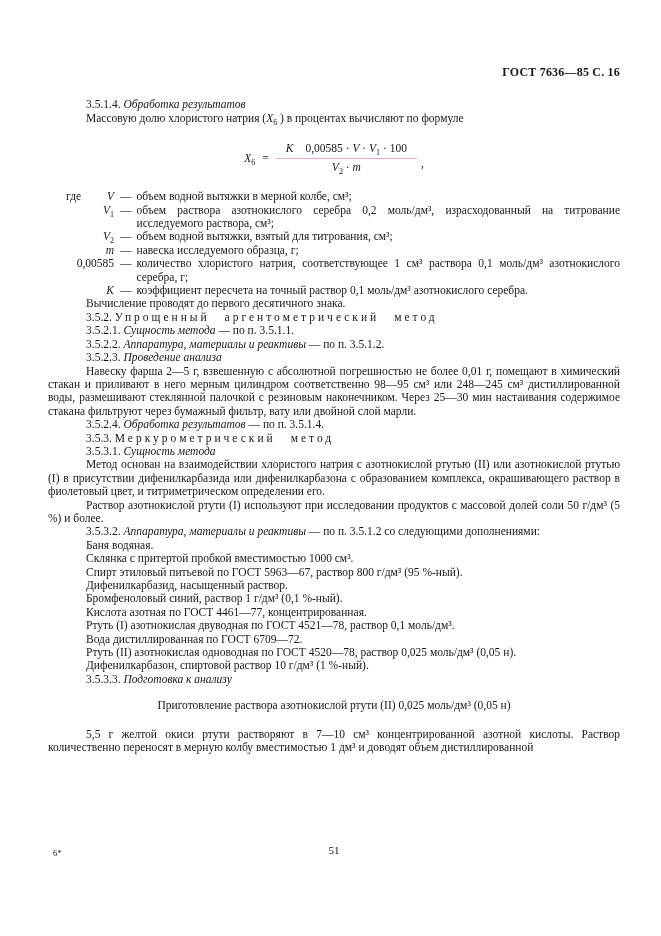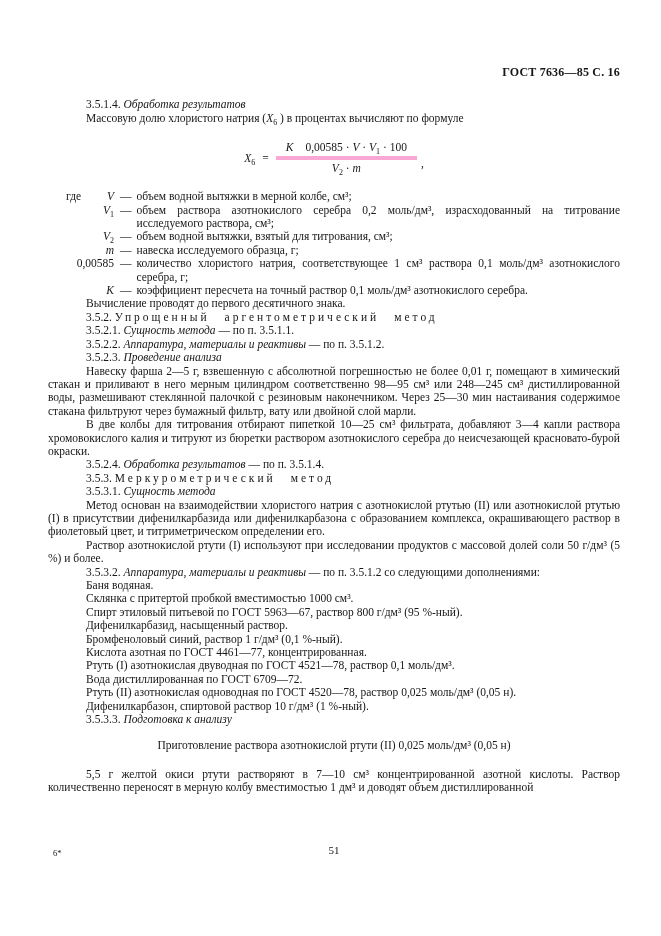--- a/index.html
+++ b/index.html
@@ -22,21 +22,21 @@
   .sec{text-indent:38px;}
   .it{font-style:italic;}
   .sp-head{letter-spacing:3px;word-spacing:9px;}
   
   .formula{display:flex;justify-content:center;align-items:center;margin:13px 0 12px 0;min-height:40px;}
   .f-var{font-style:italic;}
   sub{font-size:8px;line-height:0;}
   .f-eq{margin:0 7px;}
   .f-comma{margin-left:4px;align-self:flex-end;padding-bottom:8px;}
   .frac{display:inline-flex;flex-direction:column;text-align:center;}
-  .frac .num{border-bottom:4px solid #f9a8d4;padding:0 10px 2px 10px;}
+  .frac .num{border-bottom:1px solid #f9a8d4;padding:0 10px 2px 10px;}
   .frac .den{padding-top:2px;}
   .f-k{margin-right:12px;}
   
   .wrow{display:flex;position:relative;}
   .wprefix{position:absolute;left:18px;top:0;}
   .wterm{width:66px;flex-shrink:0;text-align:right;}
   .wdash{padding:0 5px 0 6px;flex-shrink:0;}
   .wdef{flex:1;text-align:justify;}
   
   .center-head{text-align:center;margin:13px 0 15px 0;text-indent:0;}
@@ -103,21 +103,20 @@
       </div>
 
       <p class="p">Вычисление проводят до первого десятичного знака.</p>
 
       <p class="sec"><span>3.5.2.</span> <span class="sp-head">Упрощенный аргентометрический метод</span></p>
       <p class="sec"><span>3.5.2.1.</span> <span class="it">Сущность метода</span><span> — по п. 3.5.1.1.</span></p>
       <p class="sec"><span>3.5.2.2.</span> <span class="it">Аппаратура, материалы и реактивы</span><span> — по п. 3.5.1.2.</span></p>
       <p class="sec"><span>3.5.2.3.</span> <span class="it">Проведение анализа</span></p>
 
       <p class="p">Навеску фарша 2—5 г, взвешенную с абсолютной погрешностью не более 0,01 г, помещают в химический стакан и  приливают в него мерным цилиндром соответственно 98—95 см³ или 248—245 см³ дистиллированной воды, размешивают стеклянной палочкой с резиновым наконечником. Через 25—30 мин настаивания содержимое стакана фильтруют через бумажный фильтр, вату или двойной слой марли.</p>
-      <p class="p">В две колбы для титрования отбирают пипеткой 10—25 см³ фильтрата, добавляют 3—4 капли раствора хромовокислого калия и титруют из бюретки раствором азотнокислого серебра до неисчезающей красновато-бурой окраски.</p>
 
       <p class="sec"><span>3.5.2.4.</span> <span class="it">Обработка результатов</span><span> — по п. 3.5.1.4.</span></p>
       <p class="sec"><span>3.5.3.</span> <span class="sp-head">Меркурометрический метод</span></p>
       <p class="sec"><span>3.5.3.1.</span> <span class="it">Сущность метода</span></p>
 
       <p class="p">Метод основан на взаимодействии хлористого натрия с азотнокислой ртутью (II) или азотнокислой ртутью (I) в присутствии дифенилкарбазида или дифенилкарбазона с образованием комплекса, окрашивающего раствор в фиолетовый цвет, и титриметрическом определении его.</p>
       <p class="p">Раствор азотнокислой ртути (I) используют при исследовании продуктов с массовой долей соли 50 г/дм³ (5 %) и более.</p>
 
       <p class="sec"><span>3.5.3.2.</span> <span class="it">Аппаратура, материалы и реактивы</span><span> — по п. 3.5.1.2 со следующими дополнениями:</span></p>
 

